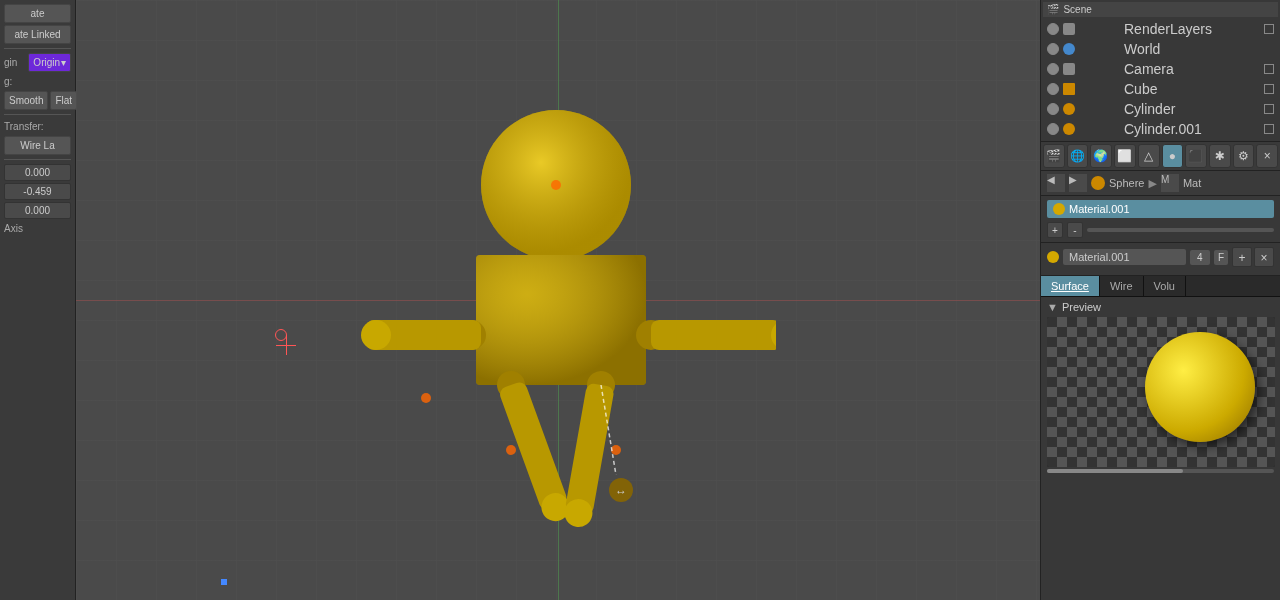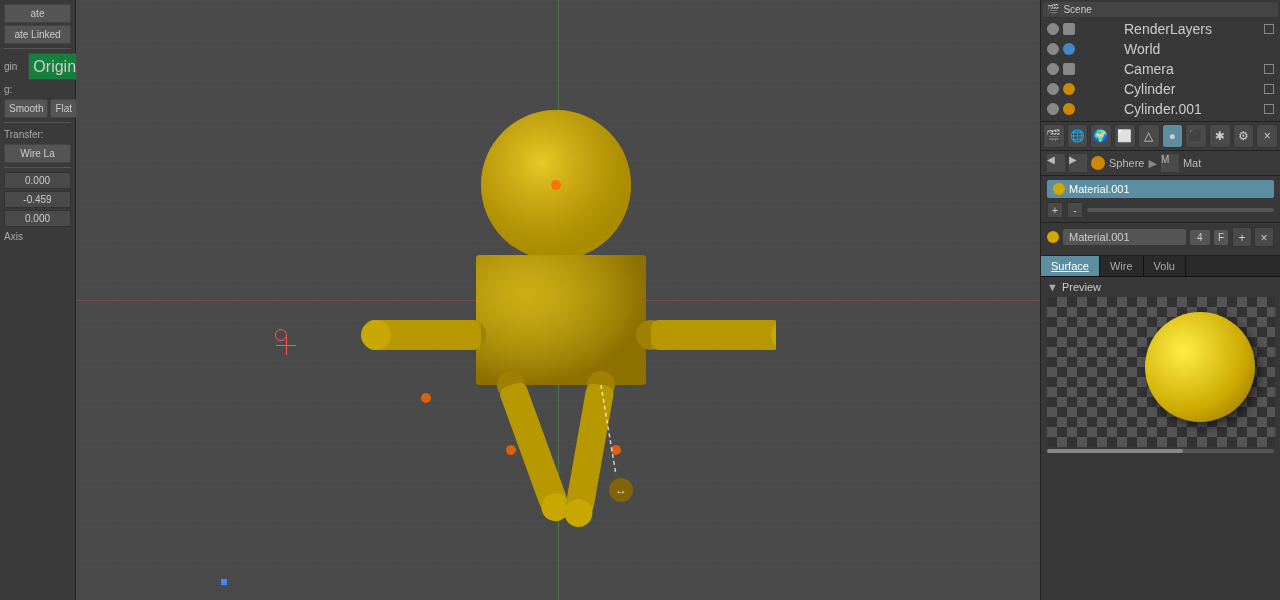--- a/index.html
+++ b/index.html
@@ -49,23 +49,23 @@
       border-radius: 2px;
       text-align: center;
       border: 1px solid #333;
     }
     .left-panel .label {
       color: #aaa;
       font-size: 10px;
       padding: 2px 0;
     }
     .left-panel .select-btn {
-      background: #15803d;
-      color: #ccc;
-      font-size: 16px;
+      background: #6d28d9;
+      color: #ccc;
+      font-size: 10px;
       padding: 3px 4px;
       border-radius: 2px;
       text-align: center;
       cursor: pointer;
       border: 1px solid #444;
       display: flex;
       align-items: flex-end;
       justify-content: space-between;
     }
 
@@ -540,20 +540,26 @@
       <span class="item-name">World</span>
     </div>
     <div class="outliner-item">
       <div class="eye-icon"></div>
       <div class="obj-icon camera"></div>
       <span class="item-name">Camera</span>
       <div class="item-icon2"></div>
     </div>
     <div class="outliner-item">
       <div class="eye-icon"></div>
+      <div class="obj-icon cube"></div>
+      <span class="item-name">Cube</span>
+      <div class="item-icon2"></div>
+    </div>
+    <div class="outliner-item">
+      <div class="eye-icon"></div>
       <div class="obj-icon sphere"></div>
       <span class="item-name">Cylinder</span>
       <div class="item-icon2"></div>
     </div>
     <div class="outliner-item">
       <div class="eye-icon"></div>
       <div class="obj-icon sphere"></div>
       <span class="item-name">Cylinder.001</span>
       <div class="item-icon2"></div>
     </div>

